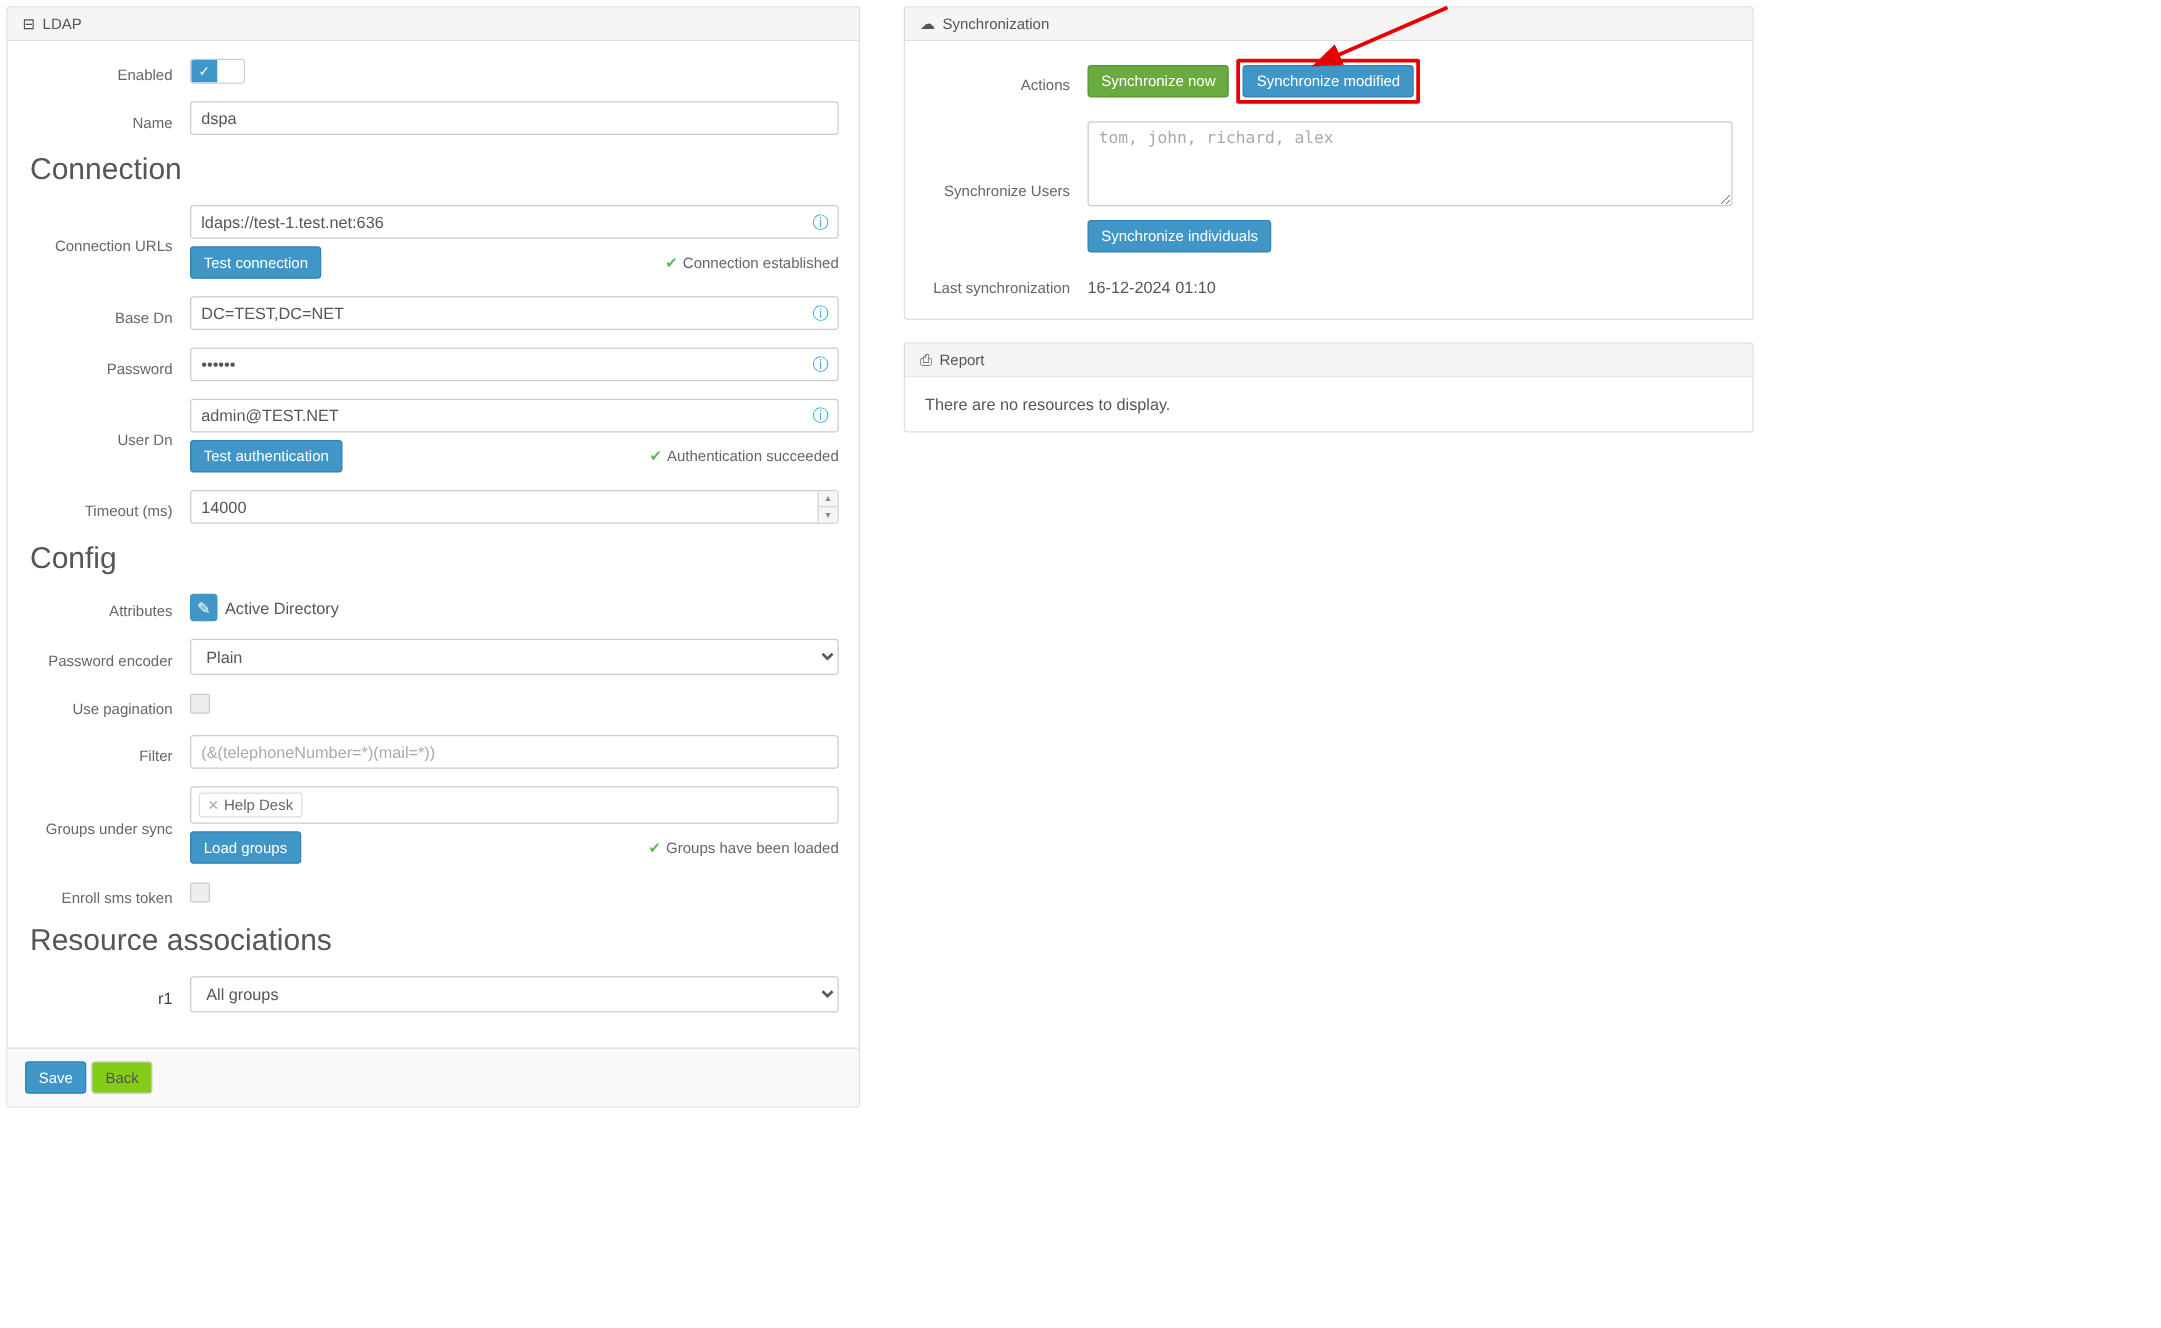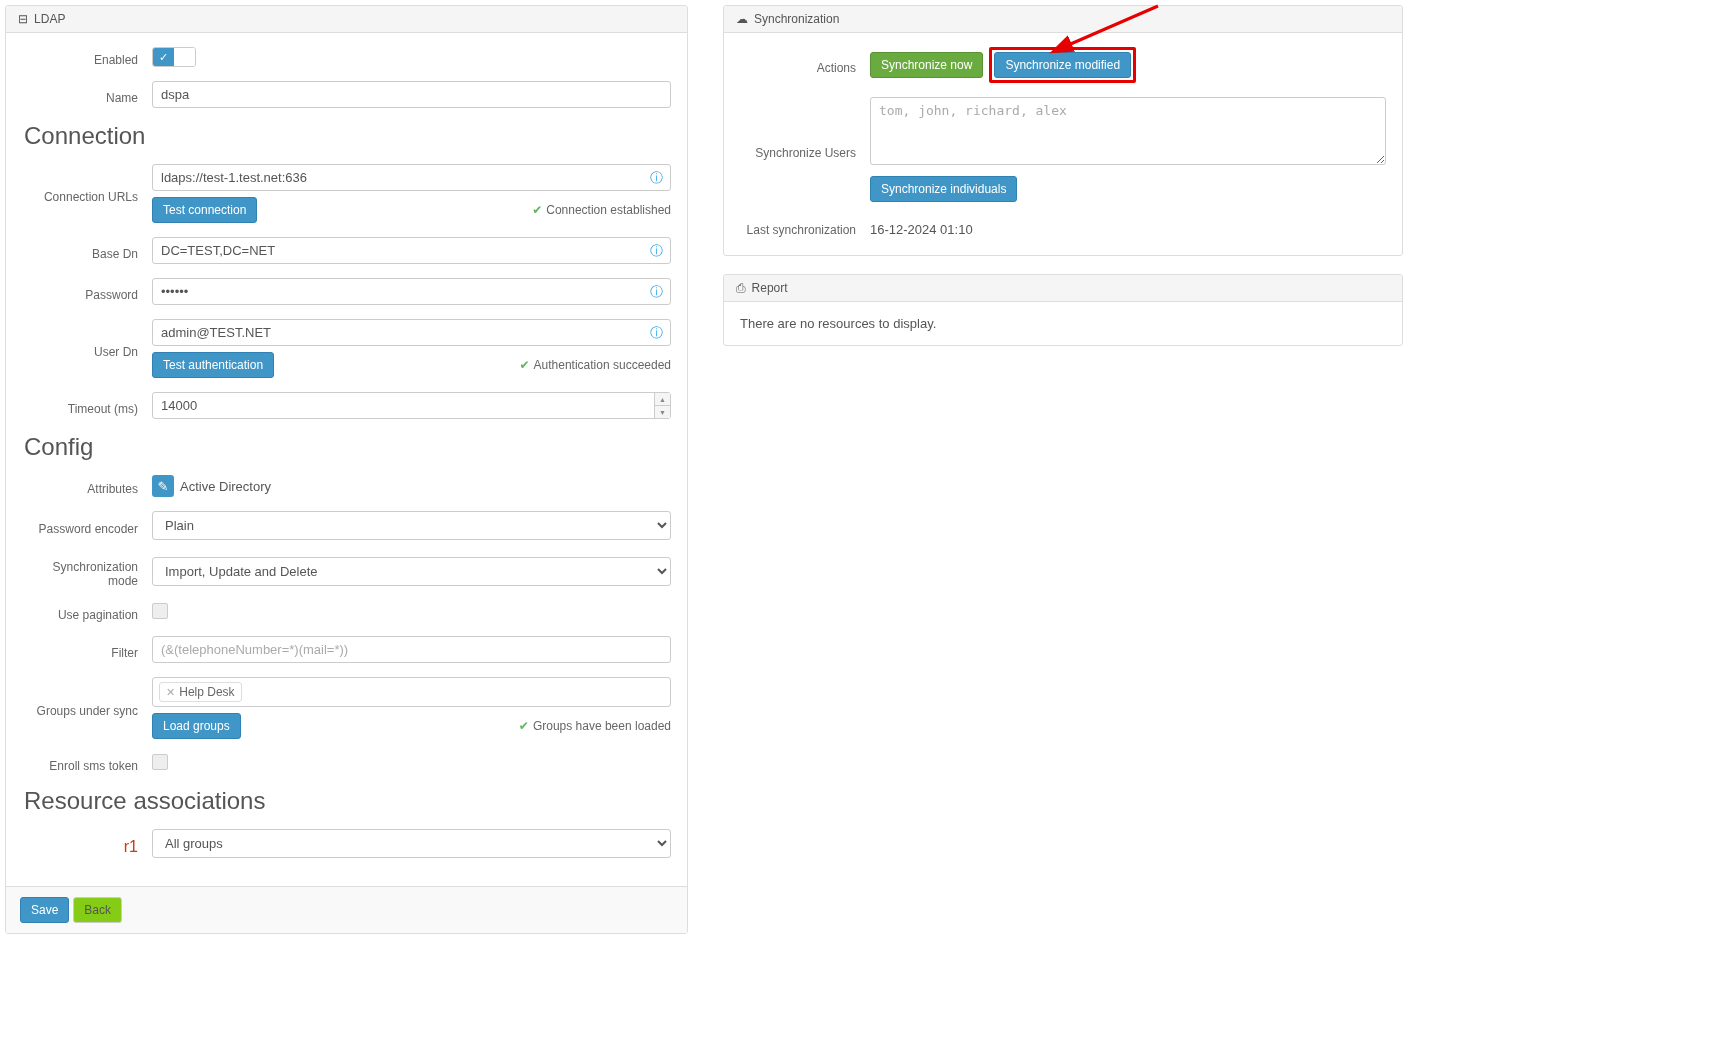--- a/index.html
+++ b/index.html
@@ -29,21 +29,21 @@
 .check-icon { color: #5cb85c; }
 .toggle { display: inline-flex; width: 44px; height: 20px; border-radius: 3px; overflow: hidden; border: 1px solid #ccc; cursor: pointer; vertical-align: middle;}
 .toggle .on { width: 22px; background: #3f96c7; display:flex; align-items:center; justify-content:center; color:#fff; font-size:11px;}
 .toggle .off { width: 22px; background: #fff; }
 .checkbox-box { width: 16px; height: 16px; background: #eee; border: 1px solid #ccc; border-radius: 2px; display: inline-block; cursor:pointer;}
 .tag { display: inline-flex; align-items: center; gap:4px; border: 1px solid #ddd; border-radius: 3px; padding: 2px 6px; font-size: 12px; color: #666; background:#fff;}
 .tag .x { color: #aaa; cursor: pointer; font-size: 11px;}
 .groups-input { display:flex; flex-wrap:wrap; gap:4px; border:1px solid #ccc; border-radius:3px; padding:4px 6px; min-height:28px; background:#fff;}
 .panel-footer { border-top: 1px solid #ddd; padding: 10px 14px; background: #f9f9f9; display:flex; gap:4px;}
 .subline { display:flex; justify-content:space-between; align-items:center; margin-top:6px;}
-.link { color: #c2410c; cursor: pointer; font-size:16px;}
+.link { color: #404040; cursor: pointer; font-size:13px;}
 .attr-btn { display:inline-flex; width:22px; height:22px; background:#3f96c7; border-radius:3px; align-items:center; justify-content:center; color:#fff; cursor:pointer; margin-right:6px; font-size:13px;}
 .small-icon { font-style: normal; }
 .highlight-box { border: 3px solid #e60000; border-radius:2px; padding: 2px; display:inline-block; }
 .arrow-svg { position: absolute; pointer-events:none; }
 select { appearance: menulist; }
 .number-input { position:relative; }
 .number-input input { }
 .spinner { position:absolute; right:1px; top:1px; bottom:1px; width:16px; display:flex; flex-direction:column; border-left:1px solid #ccc;}
 .spinner div { flex:1; display:flex; align-items:center; justify-content:center; font-size:7px; color:#888; background:#f5f5f5; cursor:pointer;}
 .spinner div:first-child{border-bottom:1px solid #ccc;}
@@ -161,28 +161,20 @@
 
         <div class="form-row">
           <div class="form-label">Password encoder</div>
           <div class="form-widget">
             <select>
               <option>Plain</option>
             </select>
           </div>
         </div>
 
-        <div class="form-row">
-          <div class="form-label">Synchronization mode</div>
-          <div class="form-widget">
-            <select>
-              <option>Import, Update and Delete</option>
-            </select>
-          </div>
-        </div>
 
         <div class="form-row">
           <div class="form-label">Use pagination</div>
           <div class="form-widget">
             <span class="checkbox-box"></span>
           </div>
         </div>
 
         <div class="form-row">
           <div class="form-label">Filter</div>

